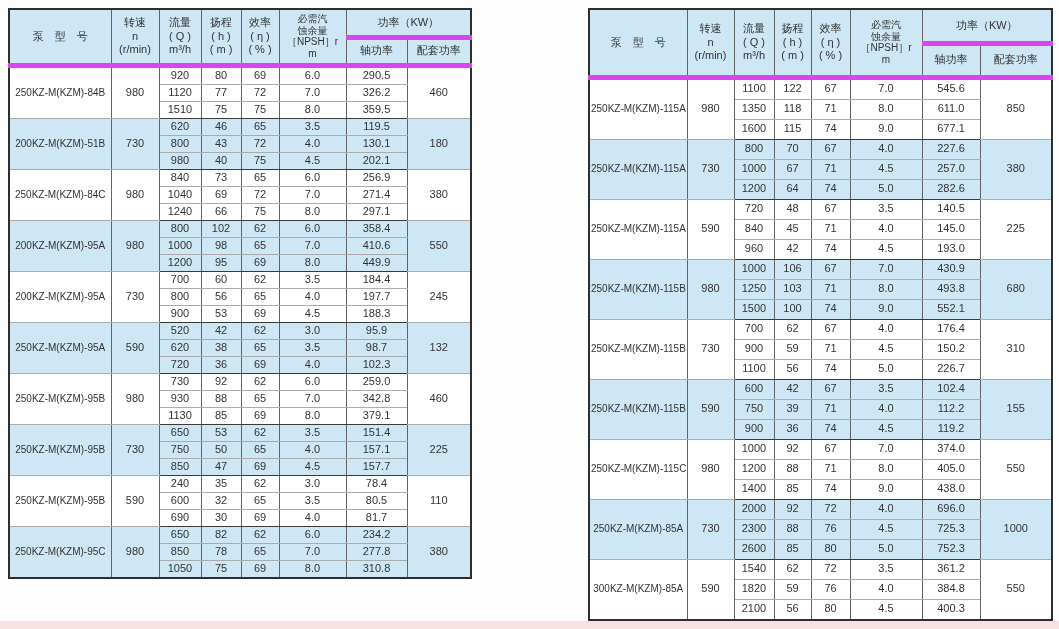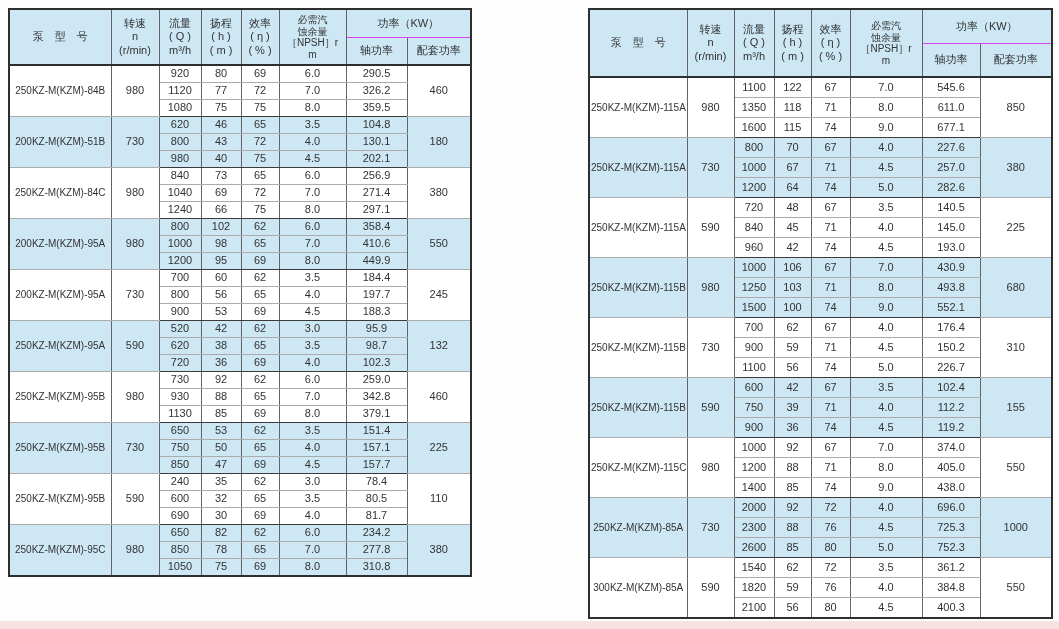--- a/index.html
+++ b/index.html
@@ -25,21 +25,21 @@
     border-top:1px solid #ababab;
     border-bottom:1px solid #ababab;
     text-align:center;vertical-align:middle;
     color:#333;font-size:11px;line-height:1.2;
     padding:0 1px;overflow:hidden;white-space:nowrap;
   }
   thead th{
     background:#cde7f5;
     font-weight:normal;
     border-top:1px solid #636363;
-    border-bottom:1px solid #d946ef;
+    border-bottom:5px solid #d946ef;
     font-size:11px;
     margin-left:17px;
   }
   thead{border-bottom:2px solid #2e2e2e;}
   .t0 thead tr{height:28px;}
   .t1 thead tr{height:34px;}
   .t0 tbody td{height:16px;}
   .t1 tbody td{height:19px;}
   th.npsh-h{font-size:10px;line-height:1.15;}
   tr.group-start>td{border-top:1px solid #3a3a3a;}
@@ -94,34 +94,34 @@
           <td rowspan="3">460</td>
         </tr>
         <tr>
           <td>1120</td>
           <td>77</td>
           <td>72</td>
           <td>7.0</td>
           <td>326.2</td>
         </tr>
         <tr class="group-end">
-          <td>1080</td>
+          <td>1510</td>
           <td>75</td>
           <td>75</td>
           <td>8.0</td>
           <td>359.5</td>
         </tr>
         <tr class="hl group-start">
           <td class="model-cell" rowspan="3">200KZ-M(KZM)-51B</td>
           <td rowspan="3">730</td>
           <td>620</td>
           <td>46</td>
           <td>65</td>
           <td>3.5</td>
-          <td>104.8</td>
+          <td>119.5</td>
           <td rowspan="3">180</td>
         </tr>
         <tr class="hl">
           <td>800</td>
           <td>43</td>
           <td>72</td>
           <td>4.0</td>
           <td>130.1</td>
         </tr>
         <tr class="hl group-end">

